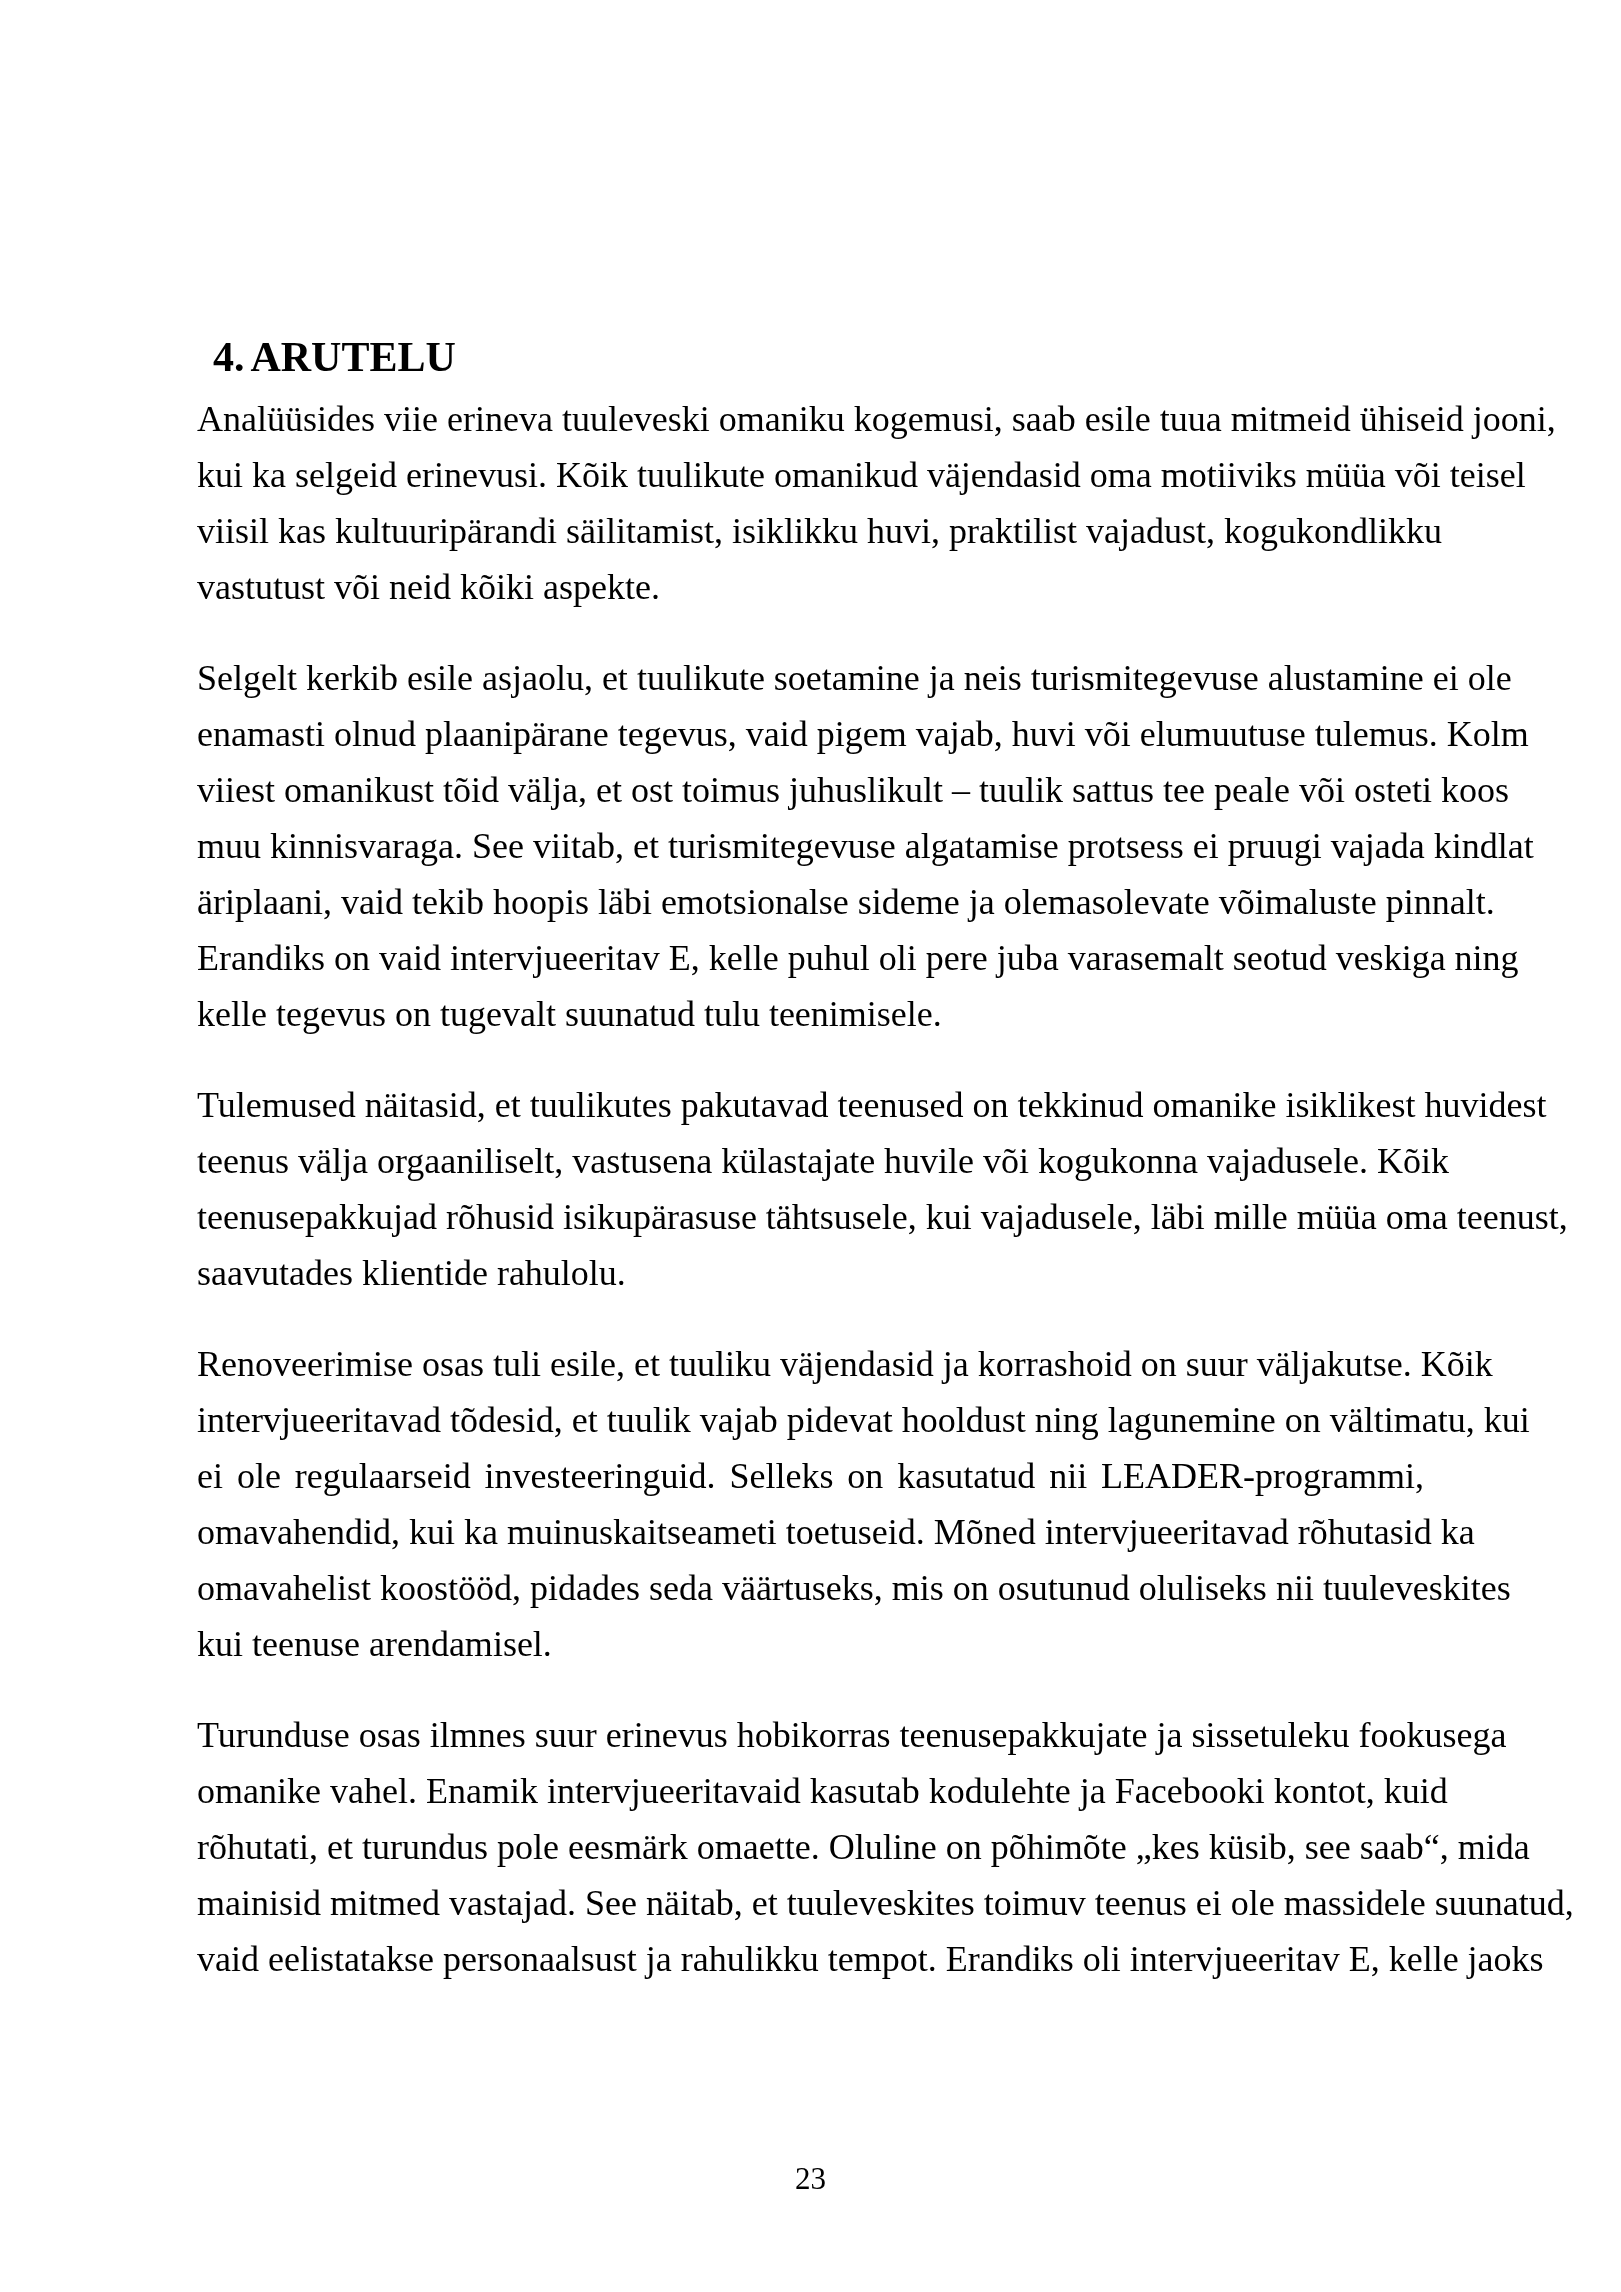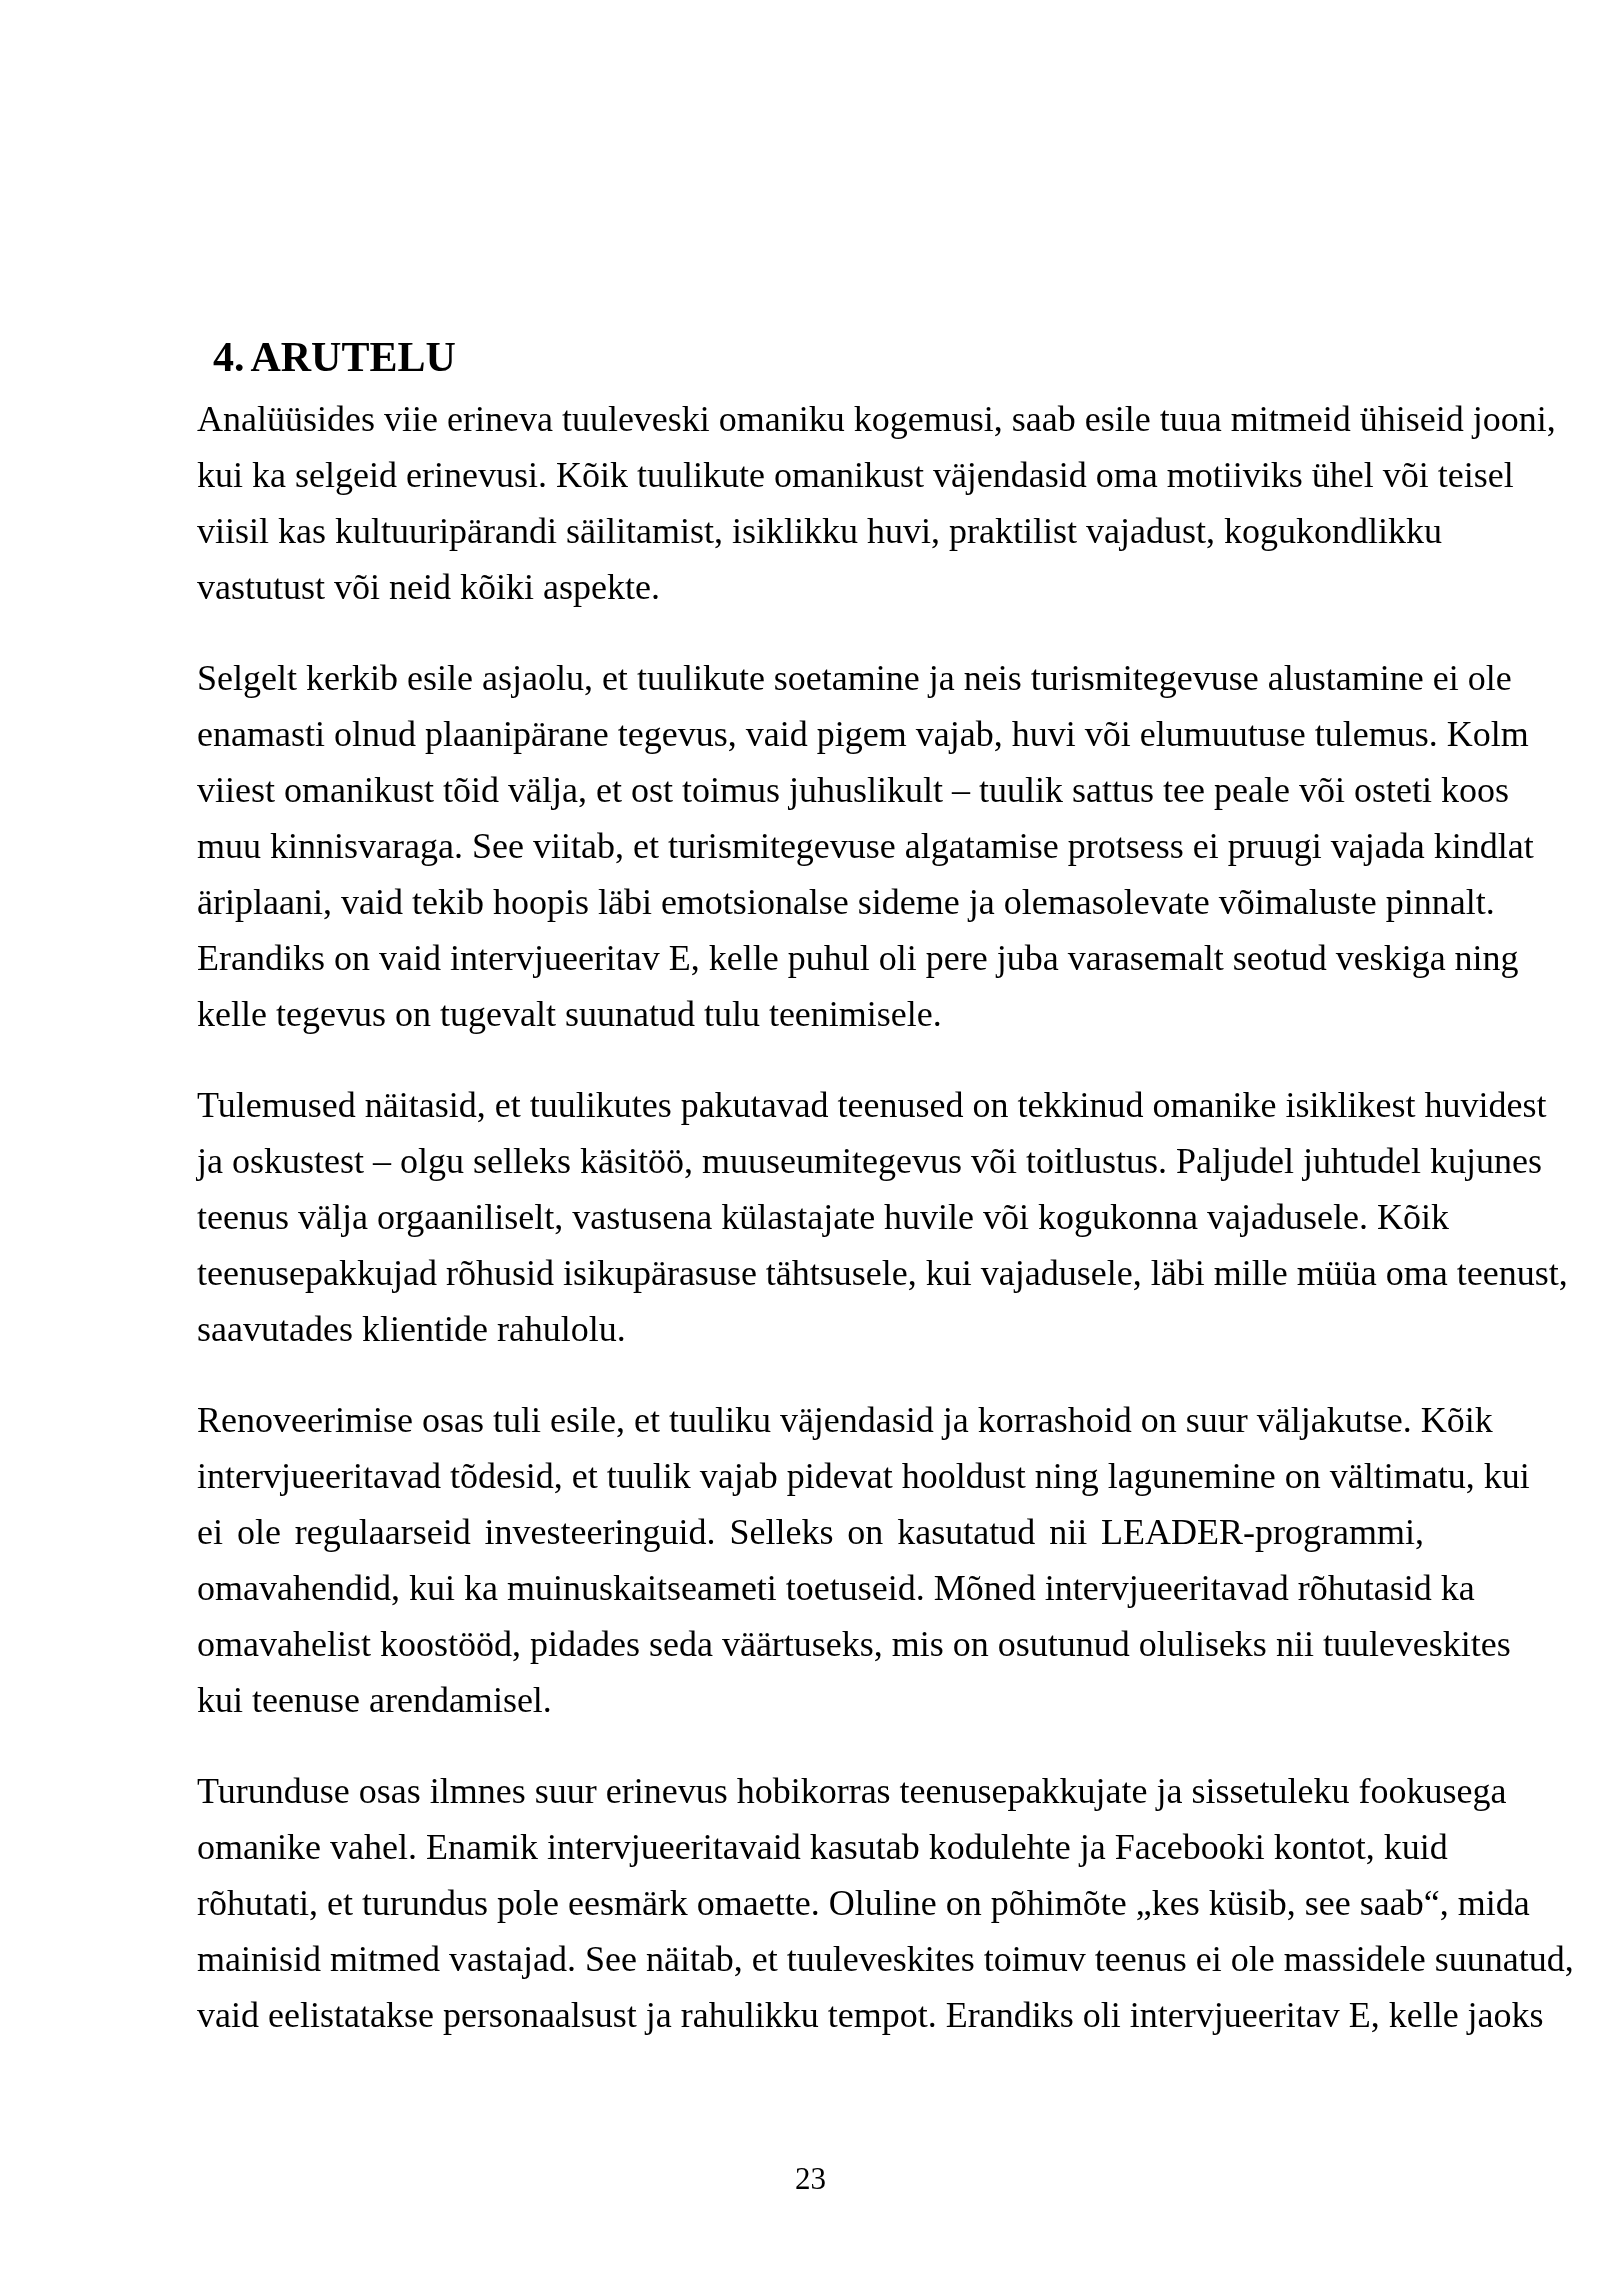--- a/index.html
+++ b/index.html
@@ -71,36 +71,35 @@
 <body>
 
 <div class="page">
   <h1 class="heading">
     <span class="num">4.</span><span>ARUTELU</span>
   </h1>
 
   <div class="body">
     <p class="para">
       <span class="line">Analüüsides viie erineva tuuleveski omaniku kogemusi, saab esile tuua mitmeid ühiseid jooni,</span>
-      <span class="line">kui ka selgeid erinevusi.  Kõik tuulikute omanikust väjendasid oma motiiviks ühel või teisel</span>
+      <span class="line">kui ka selgeid erinevusi.  Kõik tuulikute omanikud väjendasid oma motiiviks müüa või teisel</span>
       <span class="line">viisil kas kultuuripärandi säilitamist, isiklikku huvi, praktilist vajadust, kogukondlikku</span>
       <span class="line last">vastutust või neid kõiki aspekte.</span>
     </p>
     <p class="para">
       <span class="line">Selgelt kerkib esile asjaolu, et tuulikute soetamine ja neis turismitegevuse alustamine ei ole</span>
       <span class="line">enamasti olnud plaanipärane tegevus, vaid pigem vajab, huvi või elumuutuse tulemus. Kolm</span>
       <span class="line">viiest omanikust tõid välja, et ost toimus juhuslikult – tuulik sattus tee peale või osteti koos</span>
       <span class="line">muu kinnisvaraga. See viitab, et turismitegevuse algatamise protsess ei pruugi vajada kindlat</span>
       <span class="line">äriplaani, vaid tekib hoopis läbi emotsionalse sideme ja olemasolevate võimaluste pinnalt.</span>
       <span class="line">Erandiks on vaid intervjueeritav E, kelle puhul oli pere juba varasemalt seotud veskiga ning</span>
       <span class="line last">kelle tegevus on tugevalt suunatud tulu teenimisele.</span>
     </p>
     <p class="para">
       <span class="line">Tulemused näitasid, et tuulikutes pakutavad teenused on tekkinud omanike isiklikest huvidest</span>
-      <span class="line">ja oskustest – olgu selleks käsitöö, muuseumitegevus või toitlustus. Paljudel juhtudel kujunes</span>
       <span class="line">teenus välja orgaaniliselt, vastusena külastajate huvile või kogukonna vajadusele. Kõik</span>
       <span class="line">teenusepakkujad rõhusid isikupärasuse tähtsusele, kui vajadusele, läbi mille müüa oma teenust,</span>
       <span class="line last">saavutades klientide rahulolu.</span>
     </p>
     <p class="para">
       <span class="line">Renoveerimise osas tuli esile, et tuuliku väjendasid ja korrashoid on suur väljakutse. Kõik</span>
       <span class="line">intervjueeritavad tõdesid, et tuulik vajab pidevat hooldust ning lagunemine on vältimatu, kui</span>
       <span class="line">ei ole regulaarseid investeeringuid. Selleks on kasutatud nii LEADER-programmi,</span>
       <span class="line">omavahendid, kui ka muinuskaitseameti toetuseid. Mõned intervjueeritavad rõhutasid ka</span>
       <span class="line">omavahelist koostööd, pidades seda väärtuseks, mis on osutunud oluliseks nii tuuleveskites</span>

